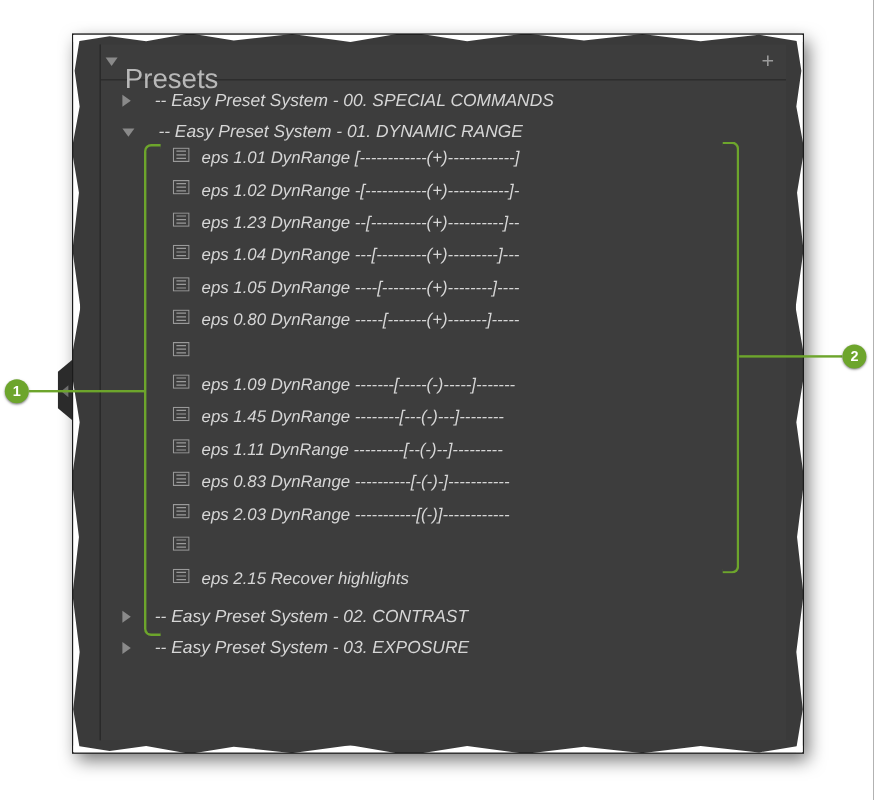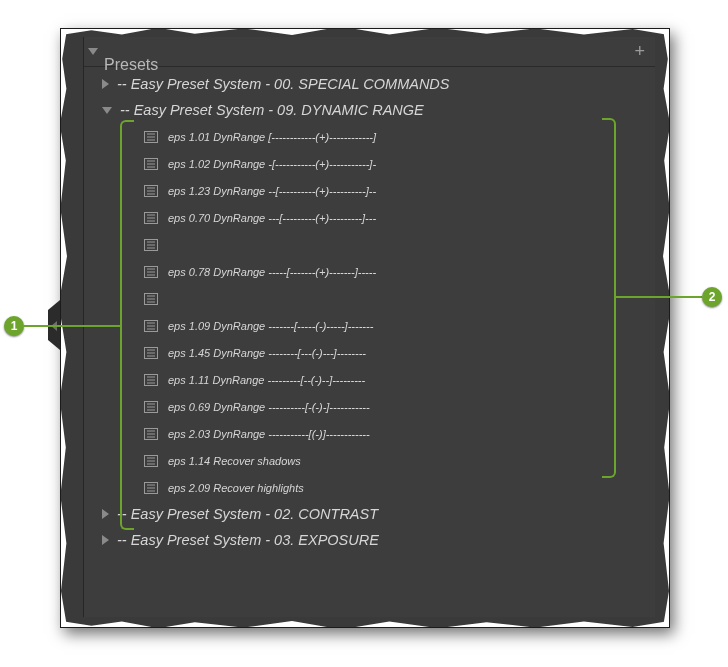--- a/index.html
+++ b/index.html
@@ -36,34 +36,34 @@
 
   .header {
     display:flex; align-items:center; justify-content:space-between;
     height:30px; padding:0 10px 0 4px;
     border-bottom:1px solid #2a2a2a;
   }
   .header-left { display:flex; align-items:center; gap:6px; }
   .chev { width:0; height:0; display:inline-block; }
   .chev-down  { border-left:5px solid transparent; border-right:5px solid transparent; border-top:7px solid #8a8a8a; }
   .chev-right { border-top:5px solid transparent; border-bottom:5px solid transparent; border-left:7px solid #8a8a8a; }
-  .panel-title { color:#b8b8b8; font-size:16px; font-weight:400;margin-top:27px; }
+  .panel-title { color:#b8b8b8; font-size:23px; font-weight:400;margin-top:27px; }
   .plus { color:#9b9b9b; font-size:18px; font-weight:300; cursor:pointer; }
 
   .tree { padding:4px 0; }
   .folder-row {
-    display:flex; align-items:center; gap:8px;
+    display:flex; align-items:center; gap:20px;
     height:26px; padding-left:18px;
     color:#d6d6d6; font-size:14.5px; font-style:italic;
     cursor:pointer;
   }
   .preset-row {
-    display:flex; align-items:center; gap:10px;
+    display:flex; gap:10px;
     height:27px; padding-left:60px;
-    color:#d6d6d6; font-size:11px; font-style:italic;
+    color:#d6d6d6; font-size:14px; font-style:italic;
     cursor:pointer;
   }
   .preset-icon { width:14px; height:12px; flex-shrink:0; }
   .preset-icon svg { display:block; }
   .label { white-space:nowrap; }
 
   
   .callout-badge {
     position:absolute; width:20px; height:20px; border-radius:50%;
     background:#6da52c; color:#fff; font-size:12px; font-weight:700;
@@ -108,21 +108,21 @@
 
     <div class="tree">
 
       <div class="folder-row">
         <span class="chev chev-right"></span>
         <span class="label">-- Easy Preset System - 00. SPECIAL COMMANDS</span>
       </div>
 
       <div class="folder-row">
         <span class="chev chev-down"></span>
-        <span class="label">-- Easy Preset System - 09. DYNAMIC RANGE</span>
+        <span class="label">-- Easy Preset System - 01. DYNAMIC RANGE</span>
       </div>
 
       <div id="dyn-presets">
           <div class="preset-row">
             <span class="preset-icon">
               <svg viewBox="0 0 14 12">
                 <rect x="0.5" y="0.5" width="13" height="11" fill="none" stroke="#9a9a9a" stroke-width="1"></rect>
                 <line x1="3" y1="3" x2="11" y2="3" stroke="#9a9a9a"></line>
                 <line x1="3" y1="6" x2="11" y2="6" stroke="#9a9a9a"></line>
                 <line x1="3" y1="9" x2="11" y2="9" stroke="#9a9a9a"></line>
@@ -154,42 +154,43 @@
           </div>
           <div class="preset-row">
             <span class="preset-icon">
               <svg viewBox="0 0 14 12">
                 <rect x="0.5" y="0.5" width="13" height="11" fill="none" stroke="#9a9a9a" stroke-width="1"></rect>
                 <line x1="3" y1="3" x2="11" y2="3" stroke="#9a9a9a"></line>
                 <line x1="3" y1="6" x2="11" y2="6" stroke="#9a9a9a"></line>
                 <line x1="3" y1="9" x2="11" y2="9" stroke="#9a9a9a"></line>
               </svg>
             </span>
-            <span class="label">eps 0.70 DynRange ---[---------(+)---------]---</span>
-          </div>
-          <div class="preset-row">
-            <span class="preset-icon">
-              <svg viewBox="0 0 14 12">
-                <rect x="0.5" y="0.5" width="13" height="11" fill="none" stroke="#9a9a9a" stroke-width="1"></rect>
-                <line x1="3" y1="3" x2="11" y2="3" stroke="#9a9a9a"></line>
-                <line x1="3" y1="6" x2="11" y2="6" stroke="#9a9a9a"></line>
-                <line x1="3" y1="9" x2="11" y2="9" stroke="#9a9a9a"></line>
-              </svg>
-            </span>
-          </div>
-          <div class="preset-row">
-            <span class="preset-icon">
-              <svg viewBox="0 0 14 12">
-                <rect x="0.5" y="0.5" width="13" height="11" fill="none" stroke="#9a9a9a" stroke-width="1"></rect>
-                <line x1="3" y1="3" x2="11" y2="3" stroke="#9a9a9a"></line>
-                <line x1="3" y1="6" x2="11" y2="6" stroke="#9a9a9a"></line>
-                <line x1="3" y1="9" x2="11" y2="9" stroke="#9a9a9a"></line>
-              </svg>
-            </span>
-            <span class="label">eps 0.78 DynRange -----[-------(+)-------]-----</span>
+            <span class="label">eps 1.04 DynRange ---[---------(+)---------]---</span>
+          </div>
+          <div class="preset-row">
+            <span class="preset-icon">
+              <svg viewBox="0 0 14 12">
+                <rect x="0.5" y="0.5" width="13" height="11" fill="none" stroke="#9a9a9a" stroke-width="1"></rect>
+                <line x1="3" y1="3" x2="11" y2="3" stroke="#9a9a9a"></line>
+                <line x1="3" y1="6" x2="11" y2="6" stroke="#9a9a9a"></line>
+                <line x1="3" y1="9" x2="11" y2="9" stroke="#9a9a9a"></line>
+              </svg>
+            </span>
+            <span class="label">eps 1.05 DynRange ----[--------(+)--------]----</span>
+          </div>
+          <div class="preset-row">
+            <span class="preset-icon">
+              <svg viewBox="0 0 14 12">
+                <rect x="0.5" y="0.5" width="13" height="11" fill="none" stroke="#9a9a9a" stroke-width="1"></rect>
+                <line x1="3" y1="3" x2="11" y2="3" stroke="#9a9a9a"></line>
+                <line x1="3" y1="6" x2="11" y2="6" stroke="#9a9a9a"></line>
+                <line x1="3" y1="9" x2="11" y2="9" stroke="#9a9a9a"></line>
+              </svg>
+            </span>
+            <span class="label">eps 0.80 DynRange -----[-------(+)-------]-----</span>
           </div>
           <div class="preset-row">
             <span class="preset-icon">
               <svg viewBox="0 0 14 12">
                 <rect x="0.5" y="0.5" width="13" height="11" fill="none" stroke="#9a9a9a" stroke-width="1"></rect>
                 <line x1="3" y1="3" x2="11" y2="3" stroke="#9a9a9a"></line>
                 <line x1="3" y1="6" x2="11" y2="6" stroke="#9a9a9a"></line>
                 <line x1="3" y1="9" x2="11" y2="9" stroke="#9a9a9a"></line>
               </svg>
             </span>
@@ -229,21 +230,21 @@
           </div>
           <div class="preset-row">
             <span class="preset-icon">
               <svg viewBox="0 0 14 12">
                 <rect x="0.5" y="0.5" width="13" height="11" fill="none" stroke="#9a9a9a" stroke-width="1"></rect>
                 <line x1="3" y1="3" x2="11" y2="3" stroke="#9a9a9a"></line>
                 <line x1="3" y1="6" x2="11" y2="6" stroke="#9a9a9a"></line>
                 <line x1="3" y1="9" x2="11" y2="9" stroke="#9a9a9a"></line>
               </svg>
             </span>
-            <span class="label">eps 0.69 DynRange ----------[-(-)-]-----------</span>
+            <span class="label">eps 0.83 DynRange ----------[-(-)-]-----------</span>
           </div>
           <div class="preset-row">
             <span class="preset-icon">
               <svg viewBox="0 0 14 12">
                 <rect x="0.5" y="0.5" width="13" height="11" fill="none" stroke="#9a9a9a" stroke-width="1"></rect>
                 <line x1="3" y1="3" x2="11" y2="3" stroke="#9a9a9a"></line>
                 <line x1="3" y1="6" x2="11" y2="6" stroke="#9a9a9a"></line>
                 <line x1="3" y1="9" x2="11" y2="9" stroke="#9a9a9a"></line>
               </svg>
             </span>
@@ -251,32 +252,31 @@
           </div>
           <div class="preset-row">
             <span class="preset-icon">
               <svg viewBox="0 0 14 12">
                 <rect x="0.5" y="0.5" width="13" height="11" fill="none" stroke="#9a9a9a" stroke-width="1"></rect>
                 <line x1="3" y1="3" x2="11" y2="3" stroke="#9a9a9a"></line>
                 <line x1="3" y1="6" x2="11" y2="6" stroke="#9a9a9a"></line>
                 <line x1="3" y1="9" x2="11" y2="9" stroke="#9a9a9a"></line>
               </svg>
             </span>
-            <span class="label">eps 1.14 Recover shadows</span>
-          </div>
-          <div class="preset-row">
-            <span class="preset-icon">
-              <svg viewBox="0 0 14 12">
-                <rect x="0.5" y="0.5" width="13" height="11" fill="none" stroke="#9a9a9a" stroke-width="1"></rect>
-                <line x1="3" y1="3" x2="11" y2="3" stroke="#9a9a9a"></line>
-                <line x1="3" y1="6" x2="11" y2="6" stroke="#9a9a9a"></line>
-                <line x1="3" y1="9" x2="11" y2="9" stroke="#9a9a9a"></line>
-              </svg>
-            </span>
-            <span class="label">eps 2.09 Recover highlights</span>
+          </div>
+          <div class="preset-row">
+            <span class="preset-icon">
+              <svg viewBox="0 0 14 12">
+                <rect x="0.5" y="0.5" width="13" height="11" fill="none" stroke="#9a9a9a" stroke-width="1"></rect>
+                <line x1="3" y1="3" x2="11" y2="3" stroke="#9a9a9a"></line>
+                <line x1="3" y1="6" x2="11" y2="6" stroke="#9a9a9a"></line>
+                <line x1="3" y1="9" x2="11" y2="9" stroke="#9a9a9a"></line>
+              </svg>
+            </span>
+            <span class="label">eps 2.15 Recover highlights</span>
           </div>
         </div>
 
       <div class="folder-row">
         <span class="chev chev-right"></span>
         <span class="label">-- Easy Preset System - 02. CONTRAST</span>
       </div>
 
       <div class="folder-row">
         <span class="chev chev-right"></span>

